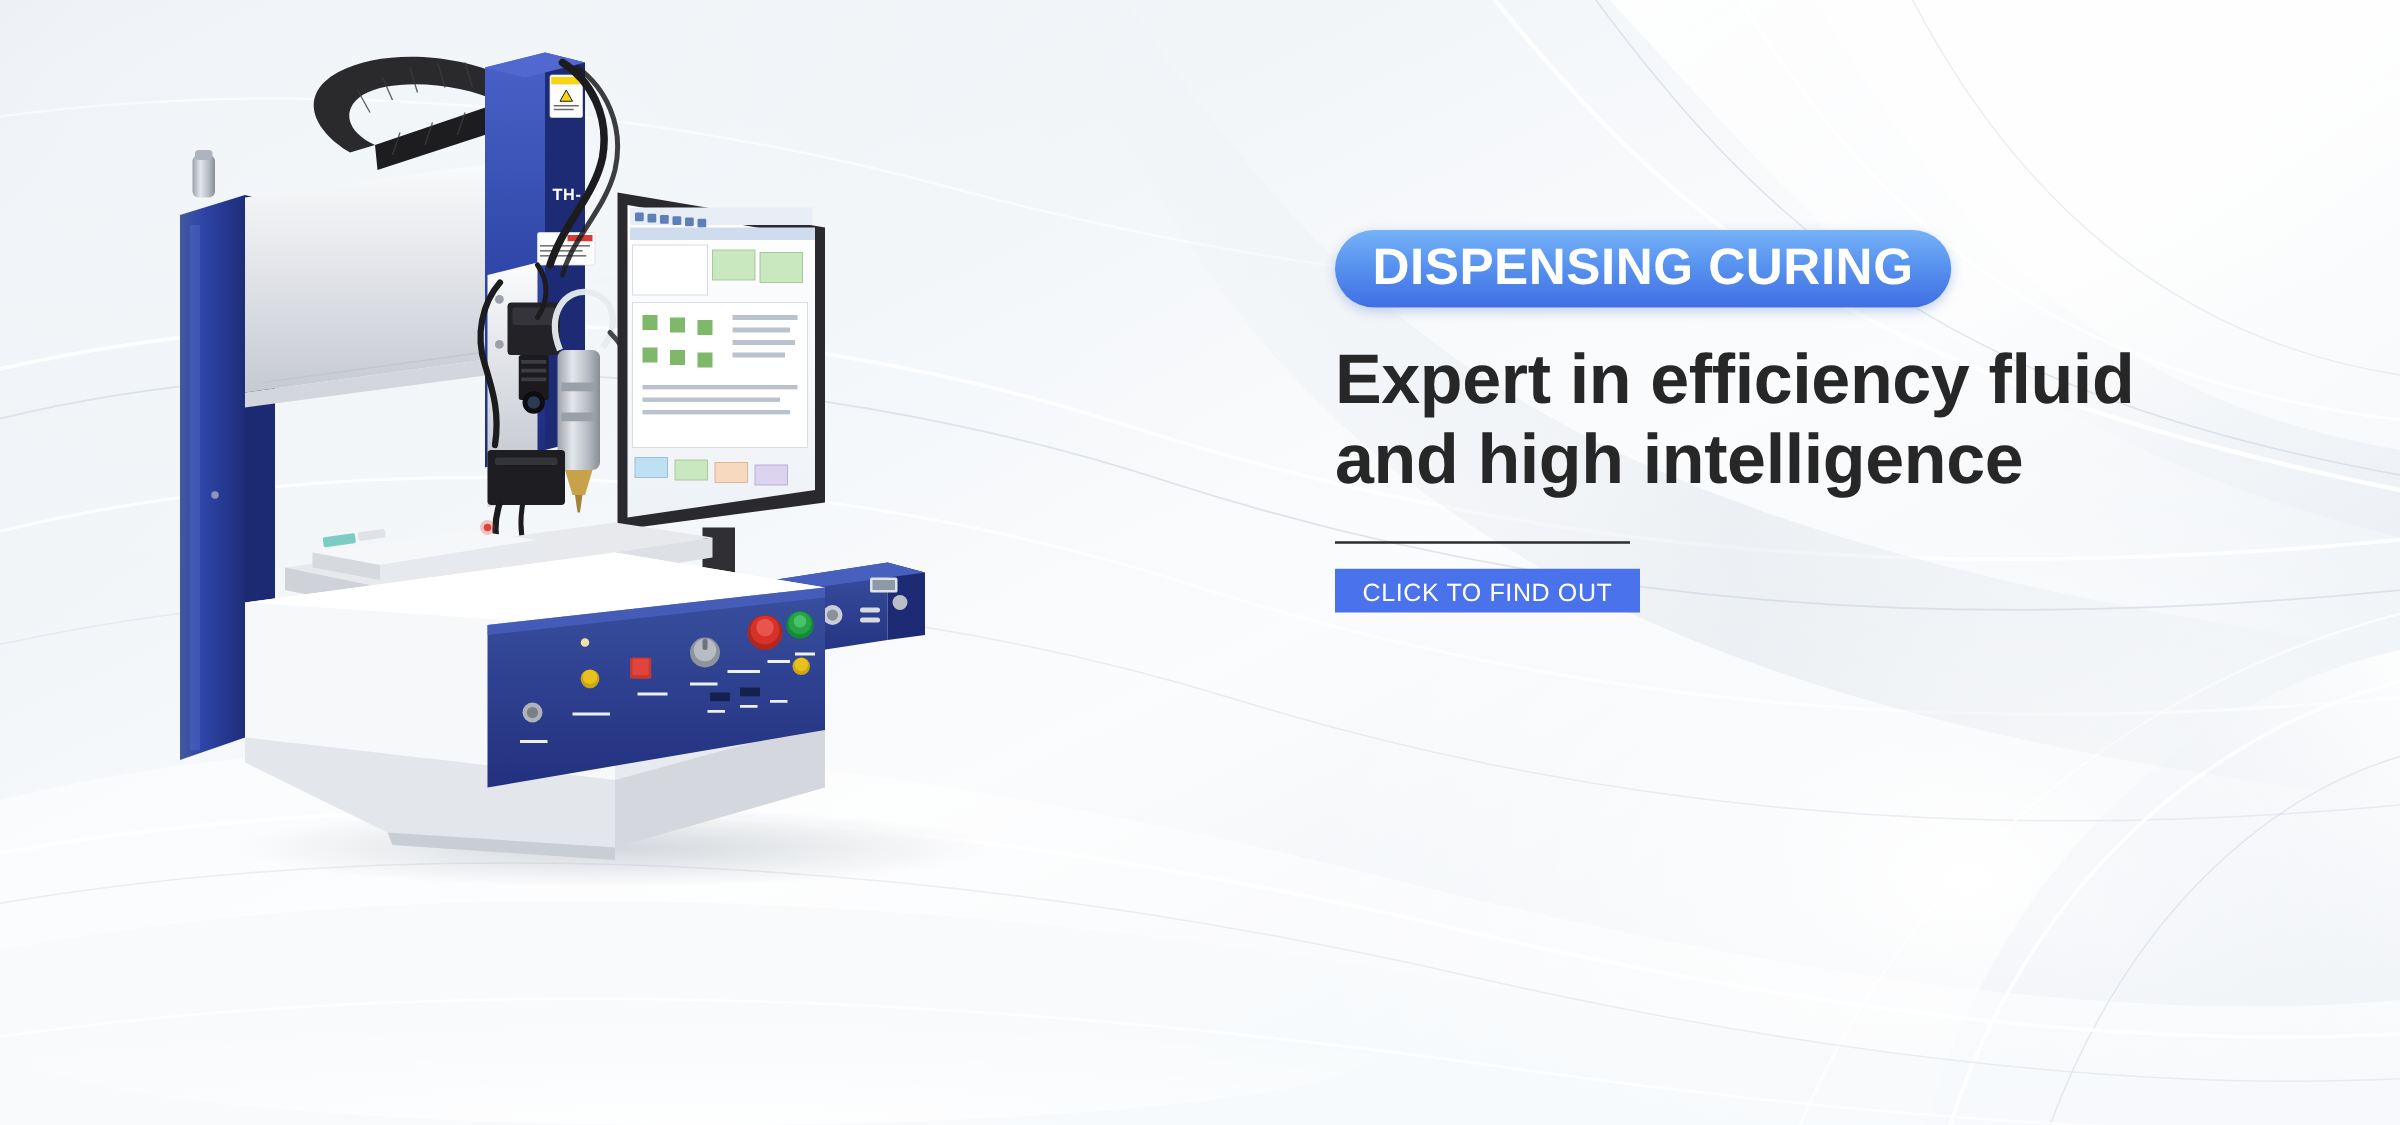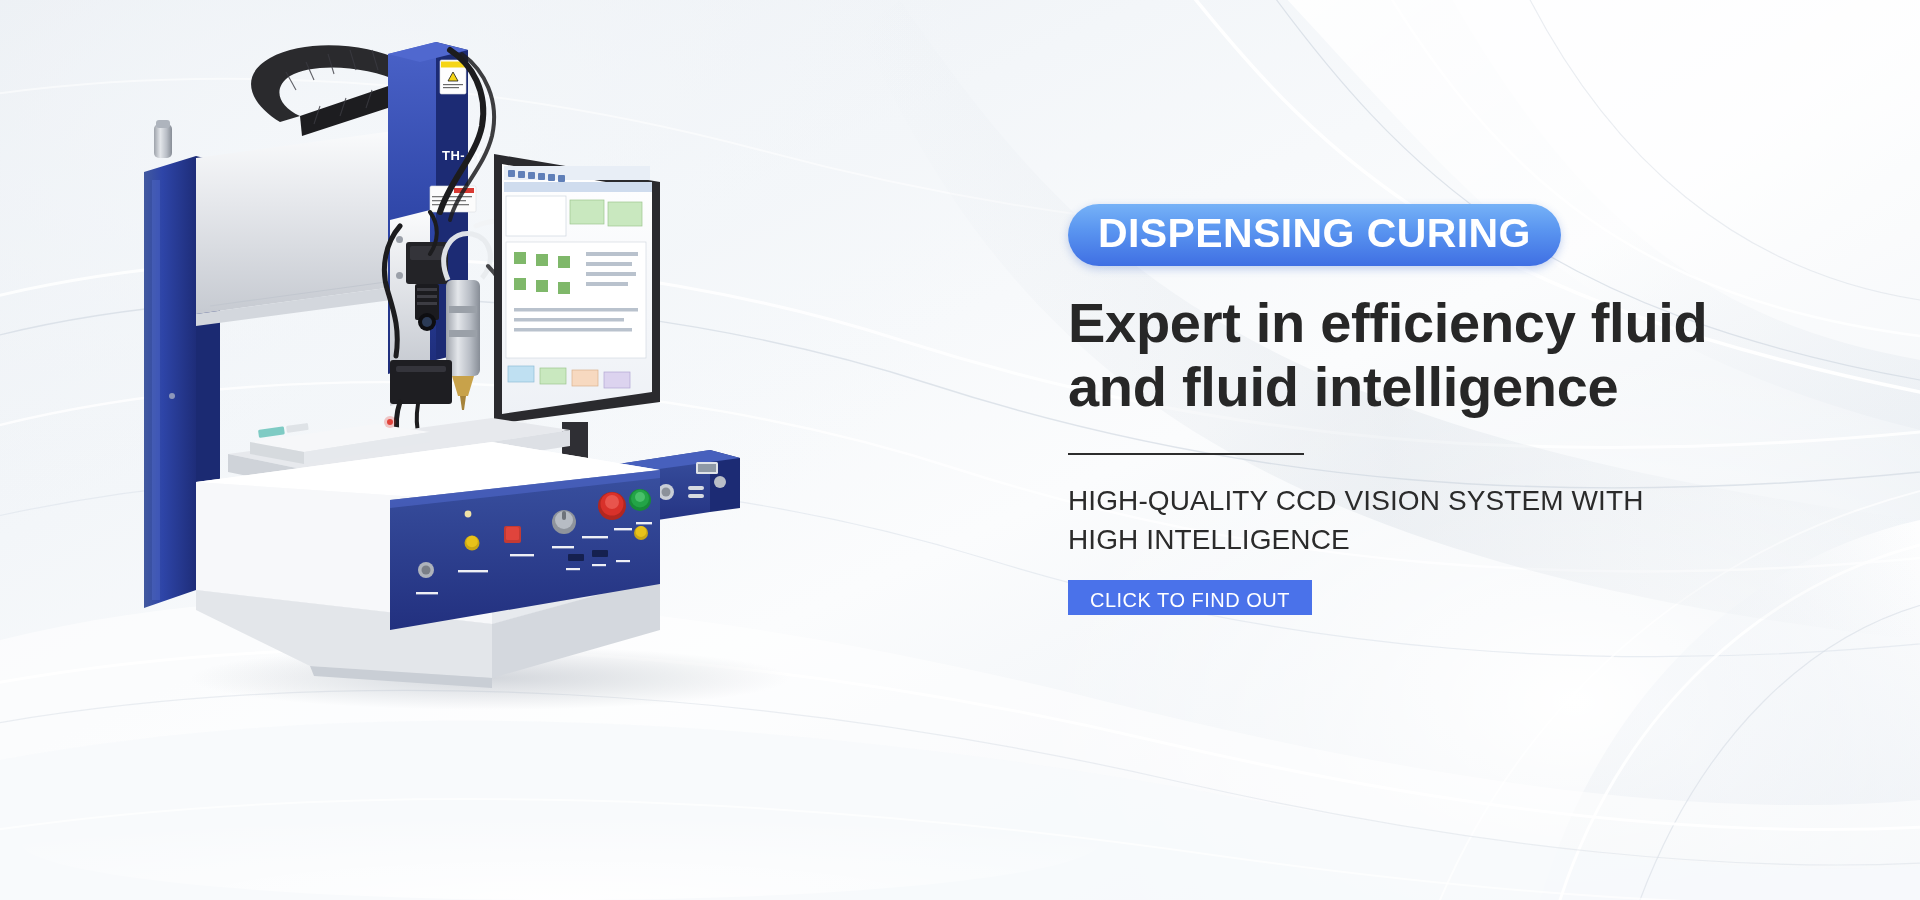--- a/index.html
+++ b/index.html
@@ -22,21 +22,21 @@
   }
   .bg-svg { position:absolute; inset:0; width:1920px; height:900px; }
 
   
   .product { position:absolute; left:100px; top:30px; width:760px; height:700px; }
   .product svg { width:100%; height:100%; display:block; }
 
   
   .content {
     position:absolute;
-    left:1068px; top:204px;
+    left:1068px; top:184px;
     width:780px;
   }
 
   .badge {
     display:inline-block;
     padding:9px 30px 12px 30px;
     border-radius:34px;
     background:linear-gradient(180deg, #76b2f7 0%, #5a95f0 42%, #3f6fe3 100%);
     color:#ffffff;
     font-size:41px;
@@ -446,26 +446,22 @@
       <path d="M210,636 L392,648 L392,658 L214,646 Z" fill="#c9ced5"></path>
     </svg>
   </div>
 
   <div class="content">
 
     <div class="badge">DISPENSING CURING</div>
 
     <h1 class="headline">
       <span class="hl-line">Expert in efficiency fluid</span>
-      <span class="hl-line">and fluid intelligence</span>
+      <span class="hl-line">and high intelligence</span>
     </h1>
 
     <div class="divider"></div>
 
-    <p class="subtitle">
-      <span class="sub-line">HIGH-QUALITY CCD VISION SYSTEM WITH</span>
-      <span class="sub-line">HIGH INTELLIGENCE</span>
-    </p>
 
     <button class="cta">CLICK TO FIND OUT</button>
   </div>
 
 </div>
 
 </body></html>

